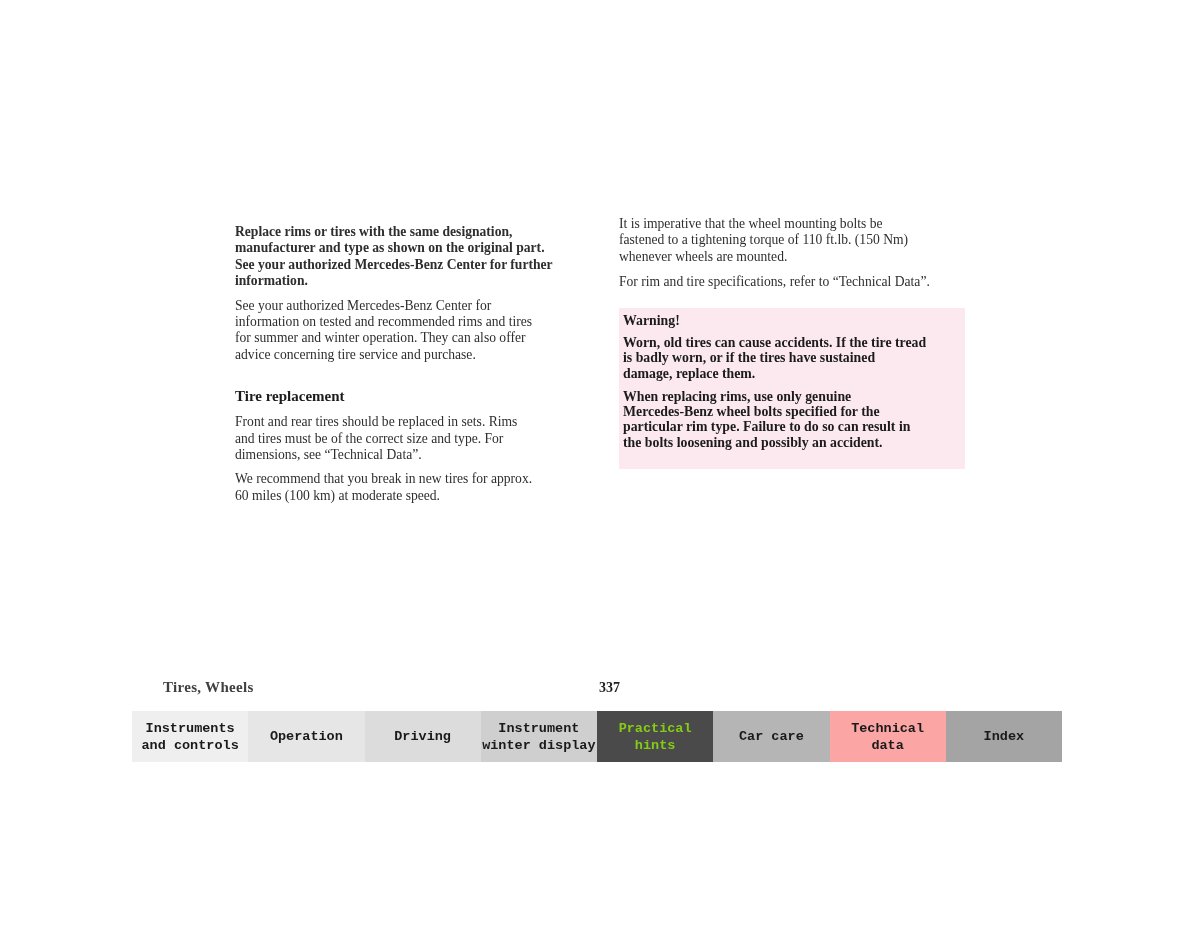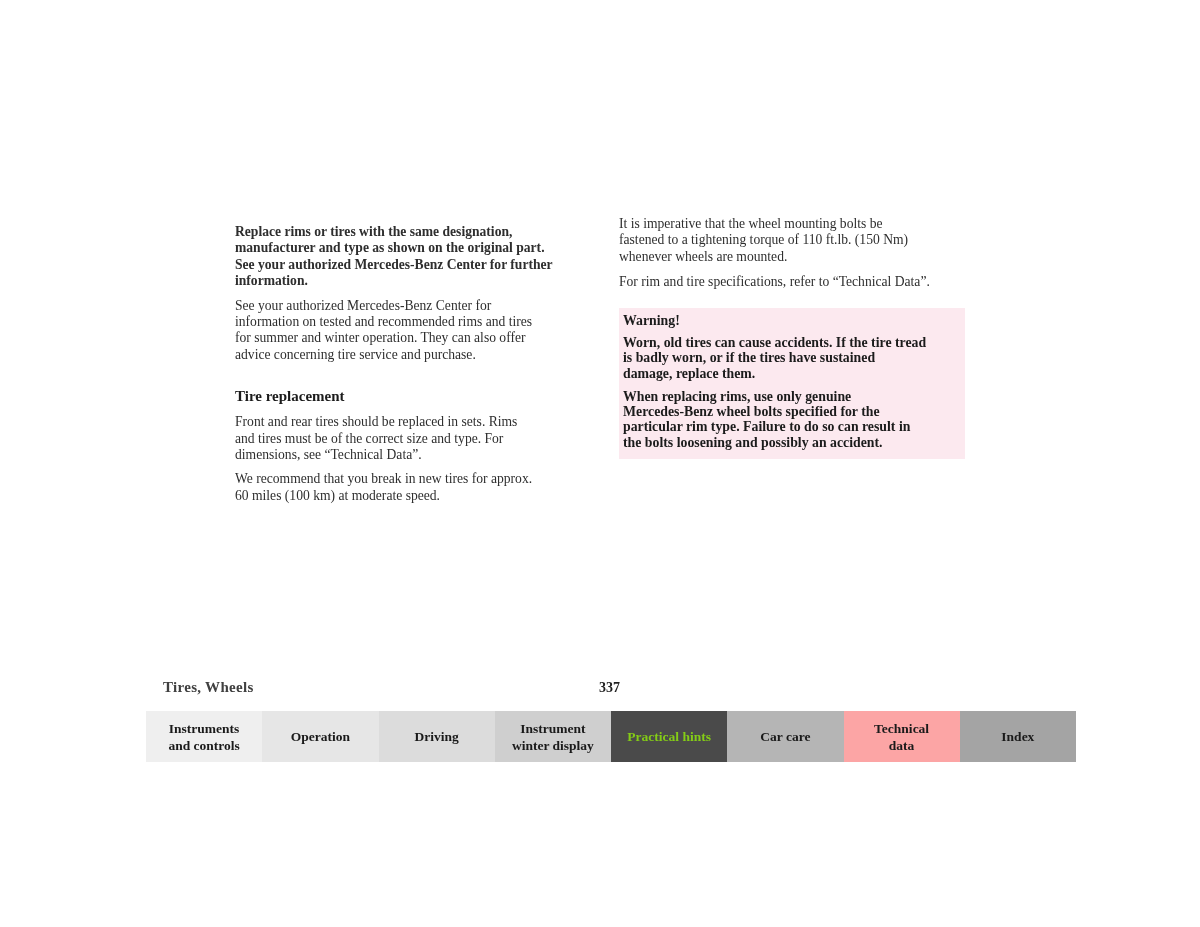--- a/index.html
+++ b/index.html
@@ -26,43 +26,44 @@
   .col-left .para.p2 { margin-top:8px; }
   .col-left .para.p3 { margin-top:9px; }
   .col-left .para.p4 { margin-top:8px; }
 
   .col-right .para.p2 { margin-top:9px; }
 
   
   .warning-box {
     margin-top:17px; width:346px;
     background:#fce9ef;
-    padding:5px 6px 9px 4px;
+    padding:5px 6px 19px 4px;
     color:#1b1b1b; font-weight:bold;
     font-size:13.8px; line-height:15.3px;
   }
   .warning-box .w-title { white-space:pre-line; }
   .warning-box .w-p1 { margin-top:7px; white-space:pre-line; }
   .warning-box .w-p2 { margin-top:8px; white-space:pre-line; }
 
   
   .footer-label {
     position:absolute; left:163px; top:678px;
     font-size:15px; line-height:18px; font-weight:bold; color:#404040;
     letter-spacing:0.3px;
   }
   .page-number {
     position:absolute; left:0; top:679px; width:1200px; text-align:center;
     font-size:14px; line-height:17px; font-weight:bold; color:#1f1f1f;padding-left:19px;
   }
 
   
   .tabbar {
-    position:absolute; left:146px; top:711px; width:930px; height:51px;
+    position:absolute; left:132px; top:711px; width:930px; height:51px;
     display:flex;
+    font-family:Liberation Mono, monospace;
   }
   .tab {
     flex:1 1 0; display:flex; align-items:center; justify-content:center;
     text-align:center; font-weight:bold; font-size:13.5px; line-height:17px;
     color:#1a1a1a; white-space:pre-line; cursor:default;
   }
   .tab.active { color:#84cc16; }
 </style>
 </head>
 <body>

